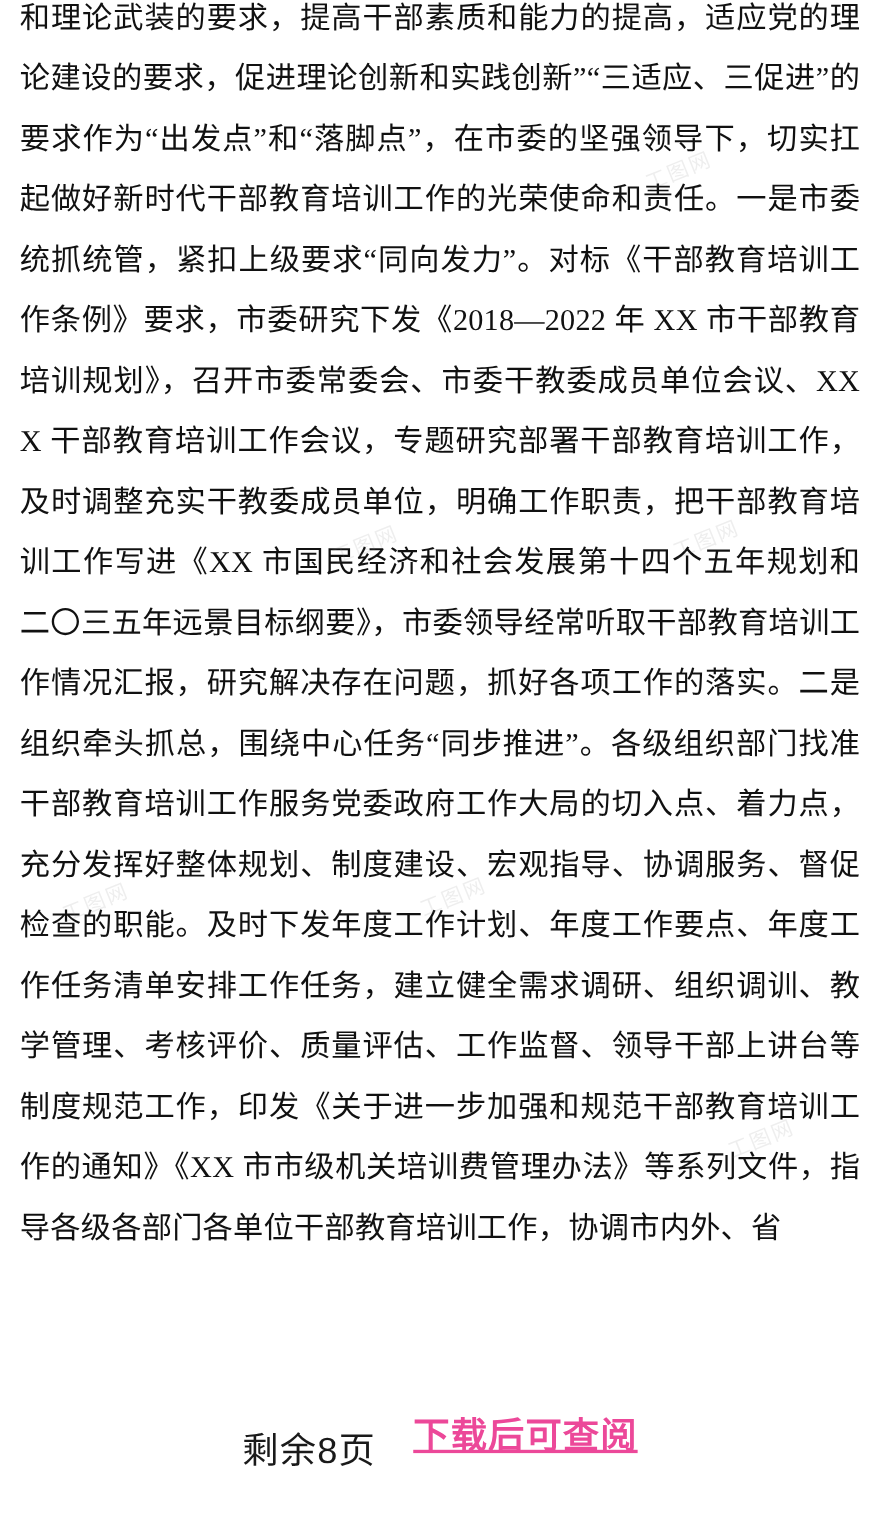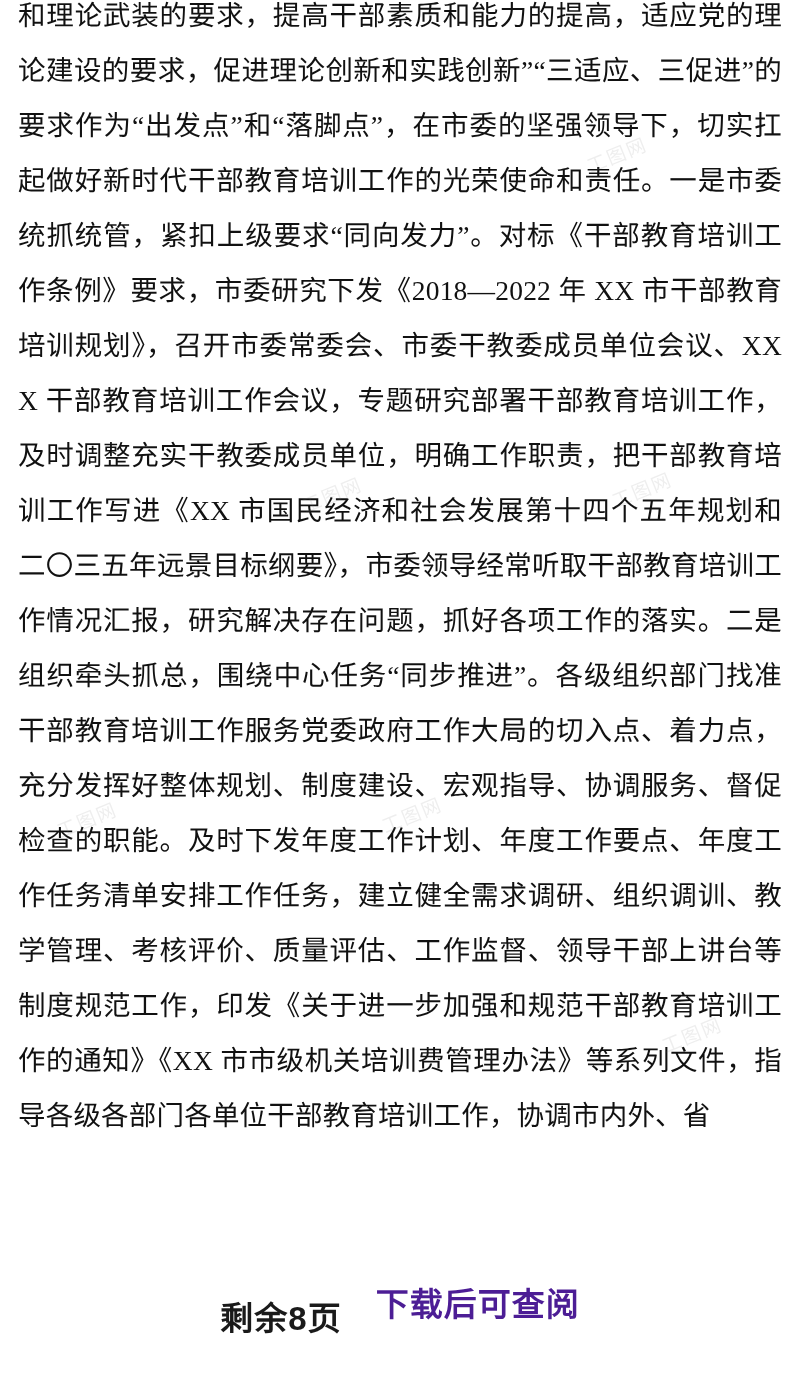--- a/index.html
+++ b/index.html
@@ -75,31 +75,32 @@
     top: 1272px;
     height: 60px;
     display: flex;
     align-items: center;
     justify-content: center;
     gap: 34px;
     font-family: "Liberation Sans", "DejaVu Sans", sans-serif;
   }
   #footer .remain {
     font-size: 33px;
-    font-weight: bold;
+    font-weight: normal;
     color: #1a1a1a;
     letter-spacing: 1px;
     margin-top: 28px;
   }
   #footer .download {
     font-size: 33px;
     font-weight: bold;
-    color: #4c1d95;
+    color: #ec4899;
     letter-spacing: 1px;
     cursor: pointer;
+    text-decoration: underline;
   }
 </style>
 </head>
 <body>
 
 <div id="page">
 
   <div id="doc-text">和理论武装的要求，提高干部素质和能力的提高，适应党的理论建设的要求，促进理论创新和实践创新”“三适应、三促进”的要求作为“出发点”和“落脚点”，在市委的坚强领导下，切实扛起做好新时代干部教育培训工作的光荣使命和责任。一是市委统抓统管，紧扣上级要求“同向发力”。对标《干部教育培训工作条例》要求，市委研究下发《2018—2022 年 XX 市干部教育培训规划》，召开市委常委会、市委干教委成员单位会议、XXX 干部教育培训工作会议，专题研究部署干部教育培训工作，及时调整充实干教委成员单位，明确工作职责，把干部教育培训工作写进《XX 市国民经济和社会发展第十四个五年规划和二〇三五年远景目标纲要》，市委领导经常听取干部教育培训工作情况汇报，研究解决存在问题，抓好各项工作的落实。二是组织牵头抓总，围绕中心任务“同步推进”。各级组织部门找准干部教育培训工作服务党委政府工作大局的切入点、着力点，充分发挥好整体规划、制度建设、宏观指导、协调服务、督促检查的职能。及时下发年度工作计划、年度工作要点、年度工作任务清单安排工作任务，建立健全需求调研、组织调训、教学管理、考核评价、质量评估、工作监督、领导干部上讲台等制度规范工作，印发《关于进一步加强和规范干部教育培训工作的通知》《XX 市市级机关培训费管理办法》等系列文件，指导各级各部门各单位干部教育培训工作，协调市内外、省</div>
 
   <div class="watermark wm-1">工图网</div>

